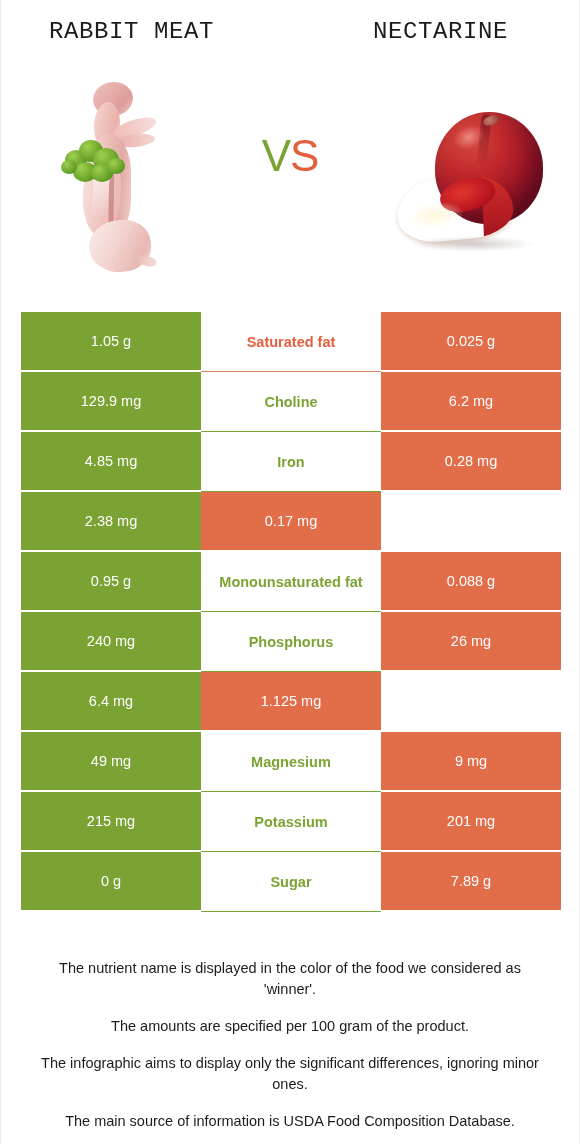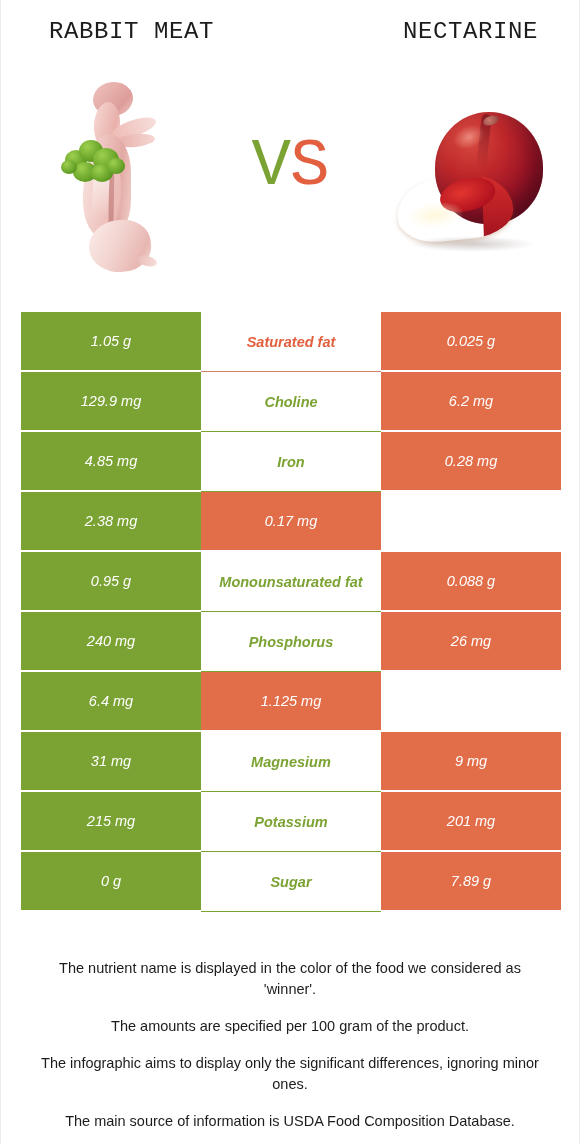--- a/index.html
+++ b/index.html
@@ -35,21 +35,21 @@
     position: absolute;
     top: 18px;
     font-size: 24px;
     letter-spacing: 0.6px;
     font-weight: 300;
     text-transform: uppercase;
     color: #1c1c1c;
     white-space: nowrap;
   }
   .title-left  { left: 48px; }
-  .title-right { left: 402px; }
+  .title-right { left: 372px; }
 
   
   .hero {
     position: relative;
     height: 248px;
   }
   .hero-cell {
     position: absolute;
     top: 0;
     height: 248px;
@@ -58,25 +58,25 @@
     justify-content: center;
   }
   .hero-left  { left: 20px;  width: 180px; }
   .hero-right { left: 375px; width: 190px; }
 
   .vs {
     position: absolute;
     left: 0; right: 0;
     top: 78px;
     text-align: center;
-    font-size: 66px;
+    font-size: 44px;
     font-weight: 400;
     letter-spacing: -1px;
     line-height: 1;
-    font-family: Liberation Mono, monospace;
+    font-family: Liberation Sans, sans-serif;
   }
   .vs .v { color: #7ba333; }
   .vs .s { color: #e2603f; }
 
   
   .rabbit {
     position: relative;
     width: 96px;
     height: 200px;
   }
@@ -234,21 +234,20 @@
     background: radial-gradient(ellipse at center, rgba(255,246,214,.85), rgba(255,255,255,0) 72%);
     border-radius: 50%;
   }
 
   
   .table {
     position: relative;
     margin: 8px 20px 0 20px;
     width: 540px;
     box-sizing: border-box;
-    font-style: italic;
   }
   .row {
     display: flex;
     width: 100%;
     height: 60px;
     align-items: stretch;
   }
   .cell {
     display: flex;
     align-items: center;
@@ -383,21 +382,21 @@
       <div class="cell cell-mid">Phosphorus</div>
       <div class="cell cell-right">26 mg</div>
     </div>
 
     <div class="row win-left">
       <div class="cell cell-left">6.4 mg</div>
       <div class="cell cell-right">1.125 mg</div>
     </div>
 
     <div class="row win-left">
-      <div class="cell cell-left">31 mg</div>
+      <div class="cell cell-left">49 mg</div>
       <div class="cell cell-mid">Magnesium</div>
       <div class="cell cell-right">9 mg</div>
     </div>
 
     <div class="row win-left">
       <div class="cell cell-left">215 mg</div>
       <div class="cell cell-mid">Potassium</div>
       <div class="cell cell-right">201 mg</div>
     </div>
 

